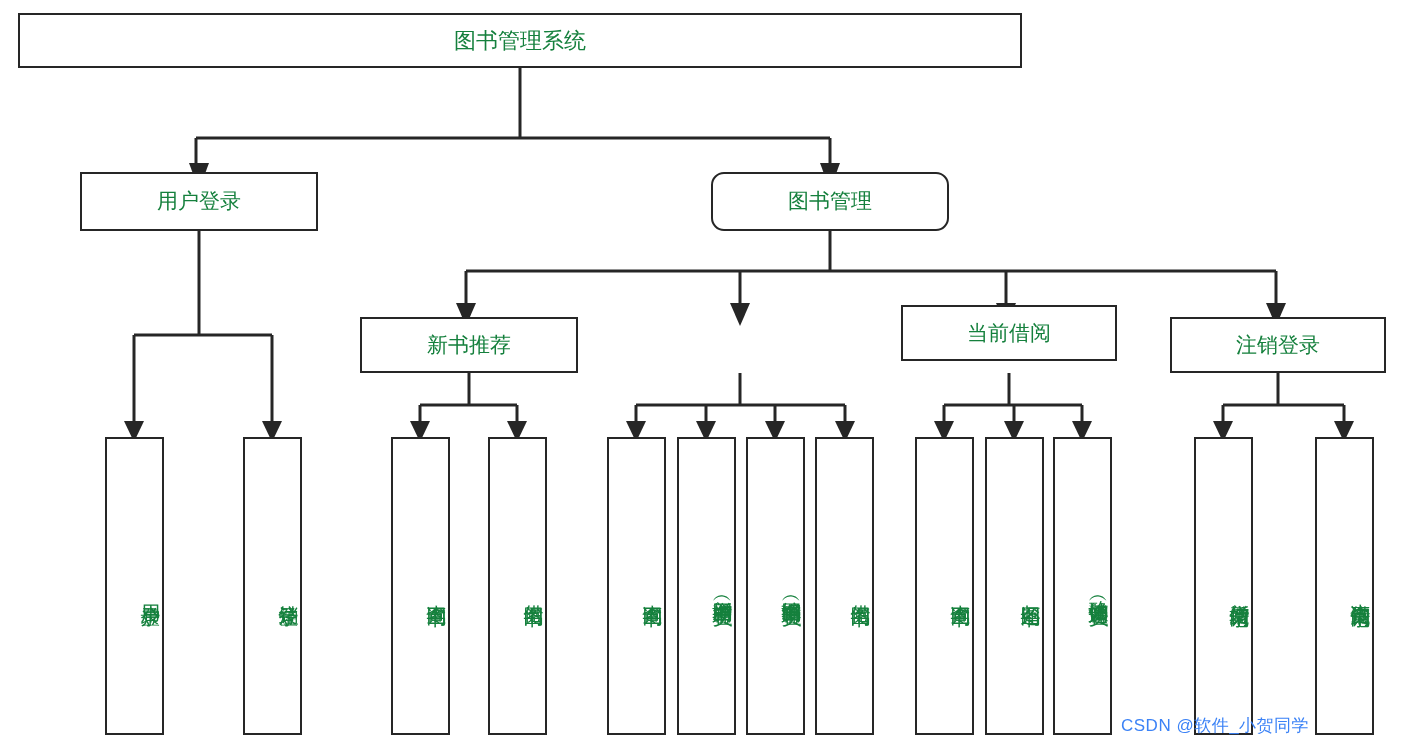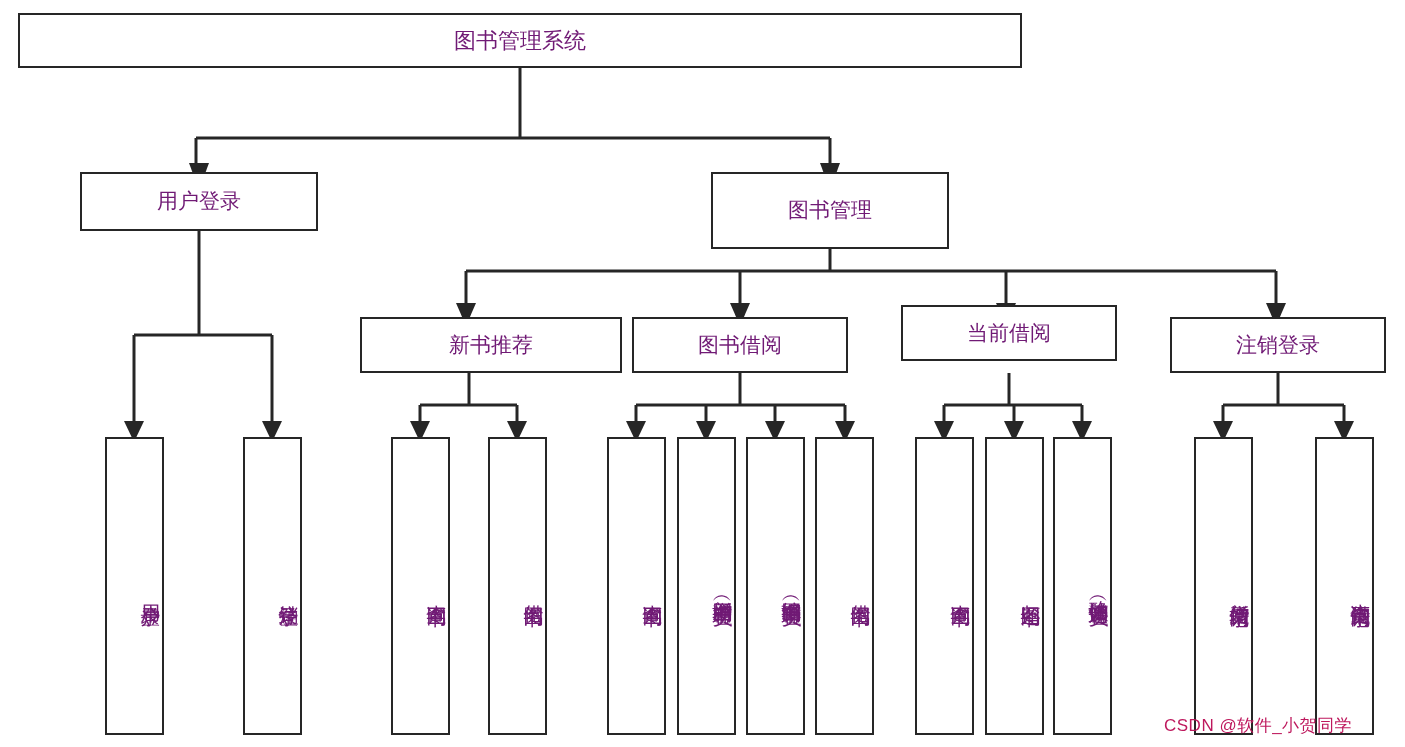--- a/index.html
+++ b/index.html
@@ -18,21 +18,21 @@
     overflow: hidden;
   }
   .node {
     position: absolute;
     box-sizing: border-box;
     border: 2px solid #262626;
     background: #ffffff;
     display: flex;
     align-items: center;
     justify-content: center;
-    color: #701a75;
+    color: #15803d;
     line-height: 1.18;
     text-align: center;
   }
   .node.h {
     font-size: 21px;
   }
   .node.root {
     font-size: 22px;
   }
   .node.v {
@@ -54,24 +54,24 @@
   svg.links {
     position: absolute;
     left: 0;
     top: 0;
     width: 1405px;
     height: 747px;
     pointer-events: none;
   }
   .watermark {
     position: absolute;
-    left: 1164px;
+    left: 1121px;
     top: 714px;
     font-size: 17px;
-    color: #be185d;
+    color: #3b82f6;
     letter-spacing: 0.5px;
     white-space: nowrap;
   }
 </style>
 </head>
 <body>
 
 <div id="canvas">
 
   <svg class="links" viewBox="0 0 1405 747">
@@ -152,29 +152,26 @@
     </g>
   </svg>
 
   <div class="node root h" style="left:18px; top:13px; width:1004px; height:55px;">
     <span class="label">图书管理系统</span>
   </div>
 
   <div class="node h" style="left:80px; top:172px; width:238px; height:59px;">
     <span class="label">用户登录</span>
   </div>
-  <div class="node h" style="left:711px; top:172px; width:238px; height:77px;">
+  <div class="node h" style="left:711px; top:172px; width:238px; height:59px;border-radius:13px;">
     <span class="label">图书管理</span>
   </div>
 
-  <div class="node h" style="left:360px; top:317px; width:262px; height:56px;">
+  <div class="node h" style="left:360px; top:317px; width:218px; height:56px;">
     <span class="label">新书推荐</span>
-  </div>
-  <div class="node h" style="left:632px; top:317px; width:216px; height:56px;">
-    <span class="label">图书借阅</span>
   </div>
   <div class="node h" style="left:901px; top:305px; width:216px; height:56px;">
     <span class="label">当前借阅</span>
   </div>
   <div class="node h" style="left:1170px; top:317px; width:216px; height:56px;">
     <span class="label">注销登录</span>
   </div>
 
   <div class="node v" style="left:105px; top:437px; width:59px; height:298px;">
     <span class="label">用户登录</span>

